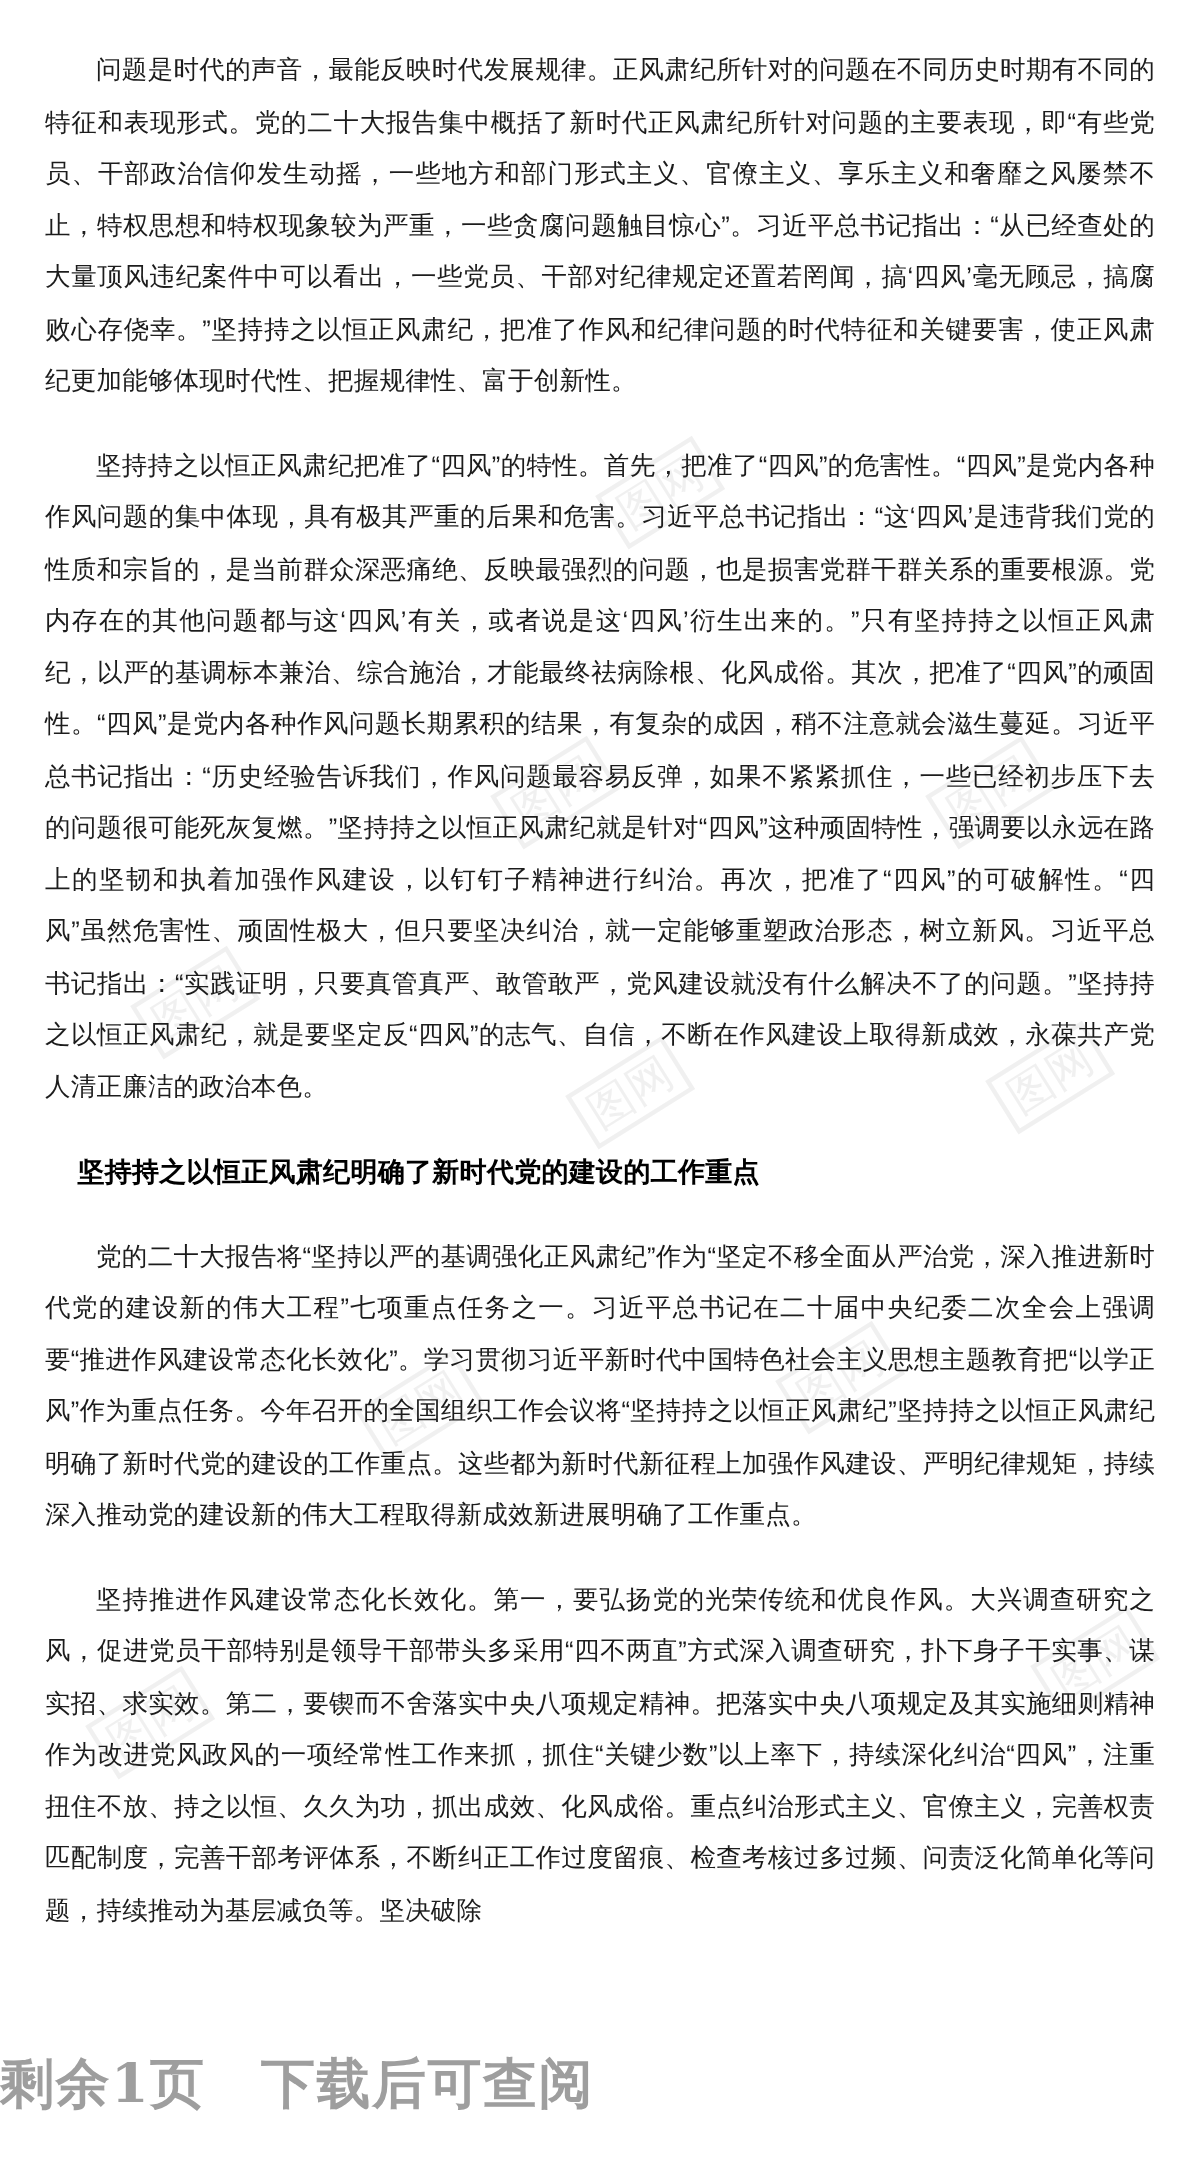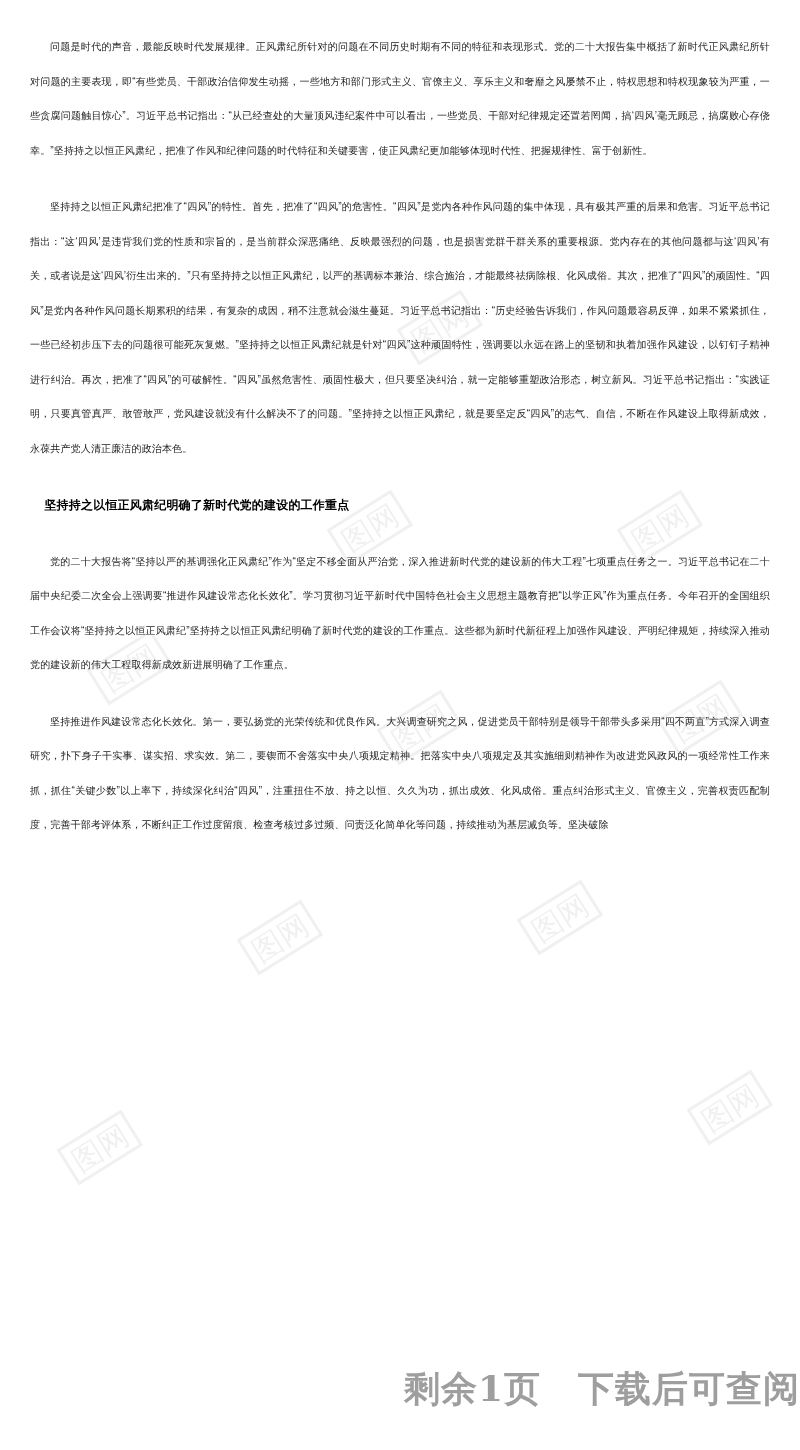--- a/index.html
+++ b/index.html
@@ -31,33 +31,33 @@
     width: 812px;
     height: 1330px;
     padding: 30px 36px 0 36px;
     box-sizing: border-box;
     overflow: hidden;
     z-index: 2;
   }
 
   .para {
     margin: 0 0 22px 0;
-    font-size: 10px;
+    font-size: 17px;
     line-height: 34.5px;
     color: #1c1c1c;
     text-indent: 2em;
     text-align: justify;
     text-justify: inter-ideograph;
     letter-spacing: 0.15px;
     font-weight: 400;
   }
 
   .heading {
     margin: 14px 0 22px 0;
-    font-size: 12px;
+    font-size: 18px;
     line-height: 34.5px;
     color: #000000;
     font-weight: bold;
     text-indent: 1.2em;
     letter-spacing: 0.2px;
   }
 
   .para.last {
     margin-bottom: 0;
   }
@@ -87,21 +87,21 @@
   #teaser {
     position: absolute;
     left: 0;
     bottom: 0;
     width: 800px;
     height: 122px;
     background: #ffffff;
     z-index: 5;
     display: flex;
     align-items: center;
-    justify-content: flex-end;
+    justify-content: flex-start;
   }
   #teaser .teaser-text {
     font-family: "DejaVu Serif", "Liberation Serif", serif;
     font-weight: bold;
     font-size: 36px;
     color: #9e9e9e;
     letter-spacing: 1px;
     white-space: pre;
   }
 </style>

